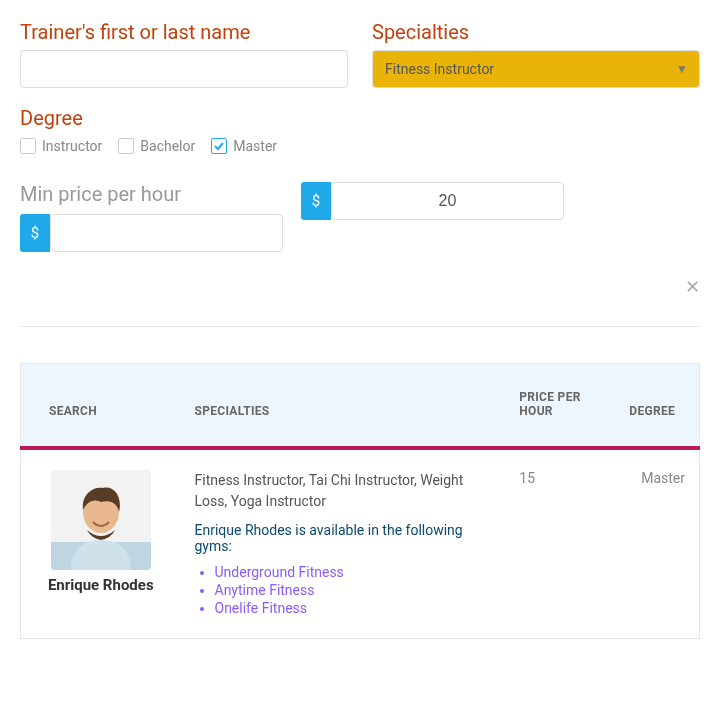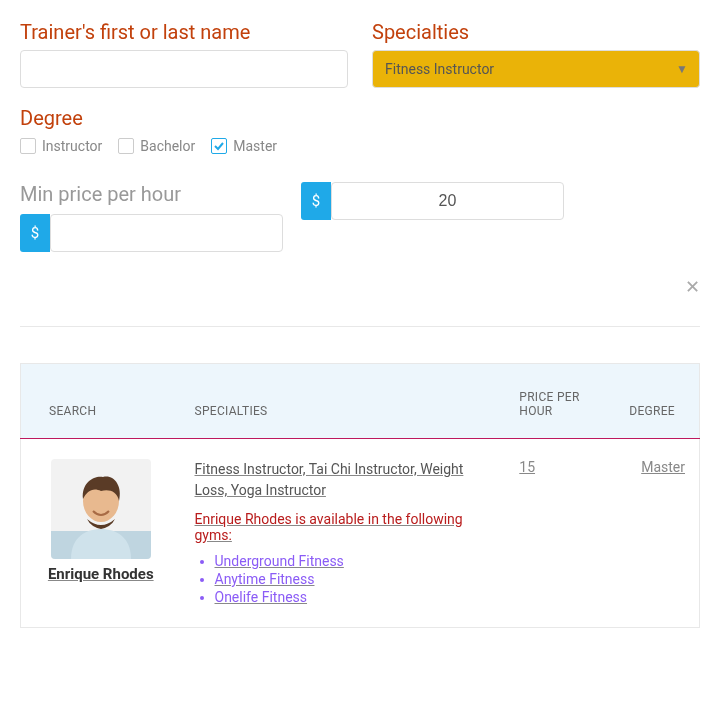--- a/index.html
+++ b/index.html
@@ -25,30 +25,30 @@
   .price-label{display:block;color:#999;font-size:20px;margin-bottom:8px;}
   .price-input{display:flex;}
   .price-addon{width:34px;height:38px;background:#1fa9e8;color:#fff;display:flex;align-items:center;justify-content:center;font-size:15px;border-radius:3px 0 0 3px;}
   .price-field{width:88px;height:38px;border:1px solid #ddd;border-left:none;border-radius:0 3px 3px 0;text-align:center;font-size:14px;color:#555;}
   .actions{display:flex;justify-content:flex-end;align-items:center;gap:14px;margin-bottom:30px;}
   .close-icon{color:#aaa;font-size:18px;cursor:pointer;line-height:1;}
   .search-btn{background:#1fa9e8;color:#fff;border:none;border-radius:20px;padding:10px 20px;font-size:12px;font-weight:700;letter-spacing:1px;cursor:pointer;}
   hr.sep{border:none;border-top:1px solid #e8e8e8;margin:0 0 36px 0;}
   table.results{width:100%;border-collapse:collapse;border:1px solid #e8e8e8;}
   table.results thead tr{background:#edf6fc;}
-  table.results th{text-align:left;font-size:12px;font-weight:400;color:#666;letter-spacing:.3px;padding:26px 14px 20px;vertical-align:bottom;}
+  table.results th{text-align:left;font-size:12px;font-weight:700;color:#666;letter-spacing:.3px;padding:26px 14px 28px;vertical-align:bottom;}
   table.results th:first-child{padding-left:28px;}
   table.results th:last-child{text-align:right;padding-right:24px;}
-  table.results td{padding:20px 14px;vertical-align:top;font-size:14px;color:#888;border-top:1px solid #be185d;text-decoration:underline;}
+  table.results td{padding:20px 14px;vertical-align:top;font-size:14px;color:#888;border-top:4px solid #be185d;}
   table.results td.trainer-cell{width:160px;}
   .avatar{width:100px;height:100px;border-radius:4px;overflow:hidden;margin:0 auto 6px;}
   .avatar svg{width:100%;height:100%;display:block;}
   .trainer-name{font-weight:700;color:#333;text-align:center;font-size:15px;line-height:1.3;}
   .spec-list{color:#555;margin-bottom:10px;line-height:1.5;}
-  .avail-text{color:#b91c1c;margin-bottom:10px;}
+  .avail-text{color:#0c4a6e;margin-bottom:10px;}
   ul.gyms{list-style:disc;padding-left:20px;color:#8b5cf6;}
   ul.gyms li{margin-bottom:2px;}
   td.price-cell{color:#aaa;width:110px;}
   td.degree-cell{color:#aaa;text-align:right;padding-right:24px;width:80px;}
 </style>
 </head>
 <body>
 
 <div class="wrap">
 

